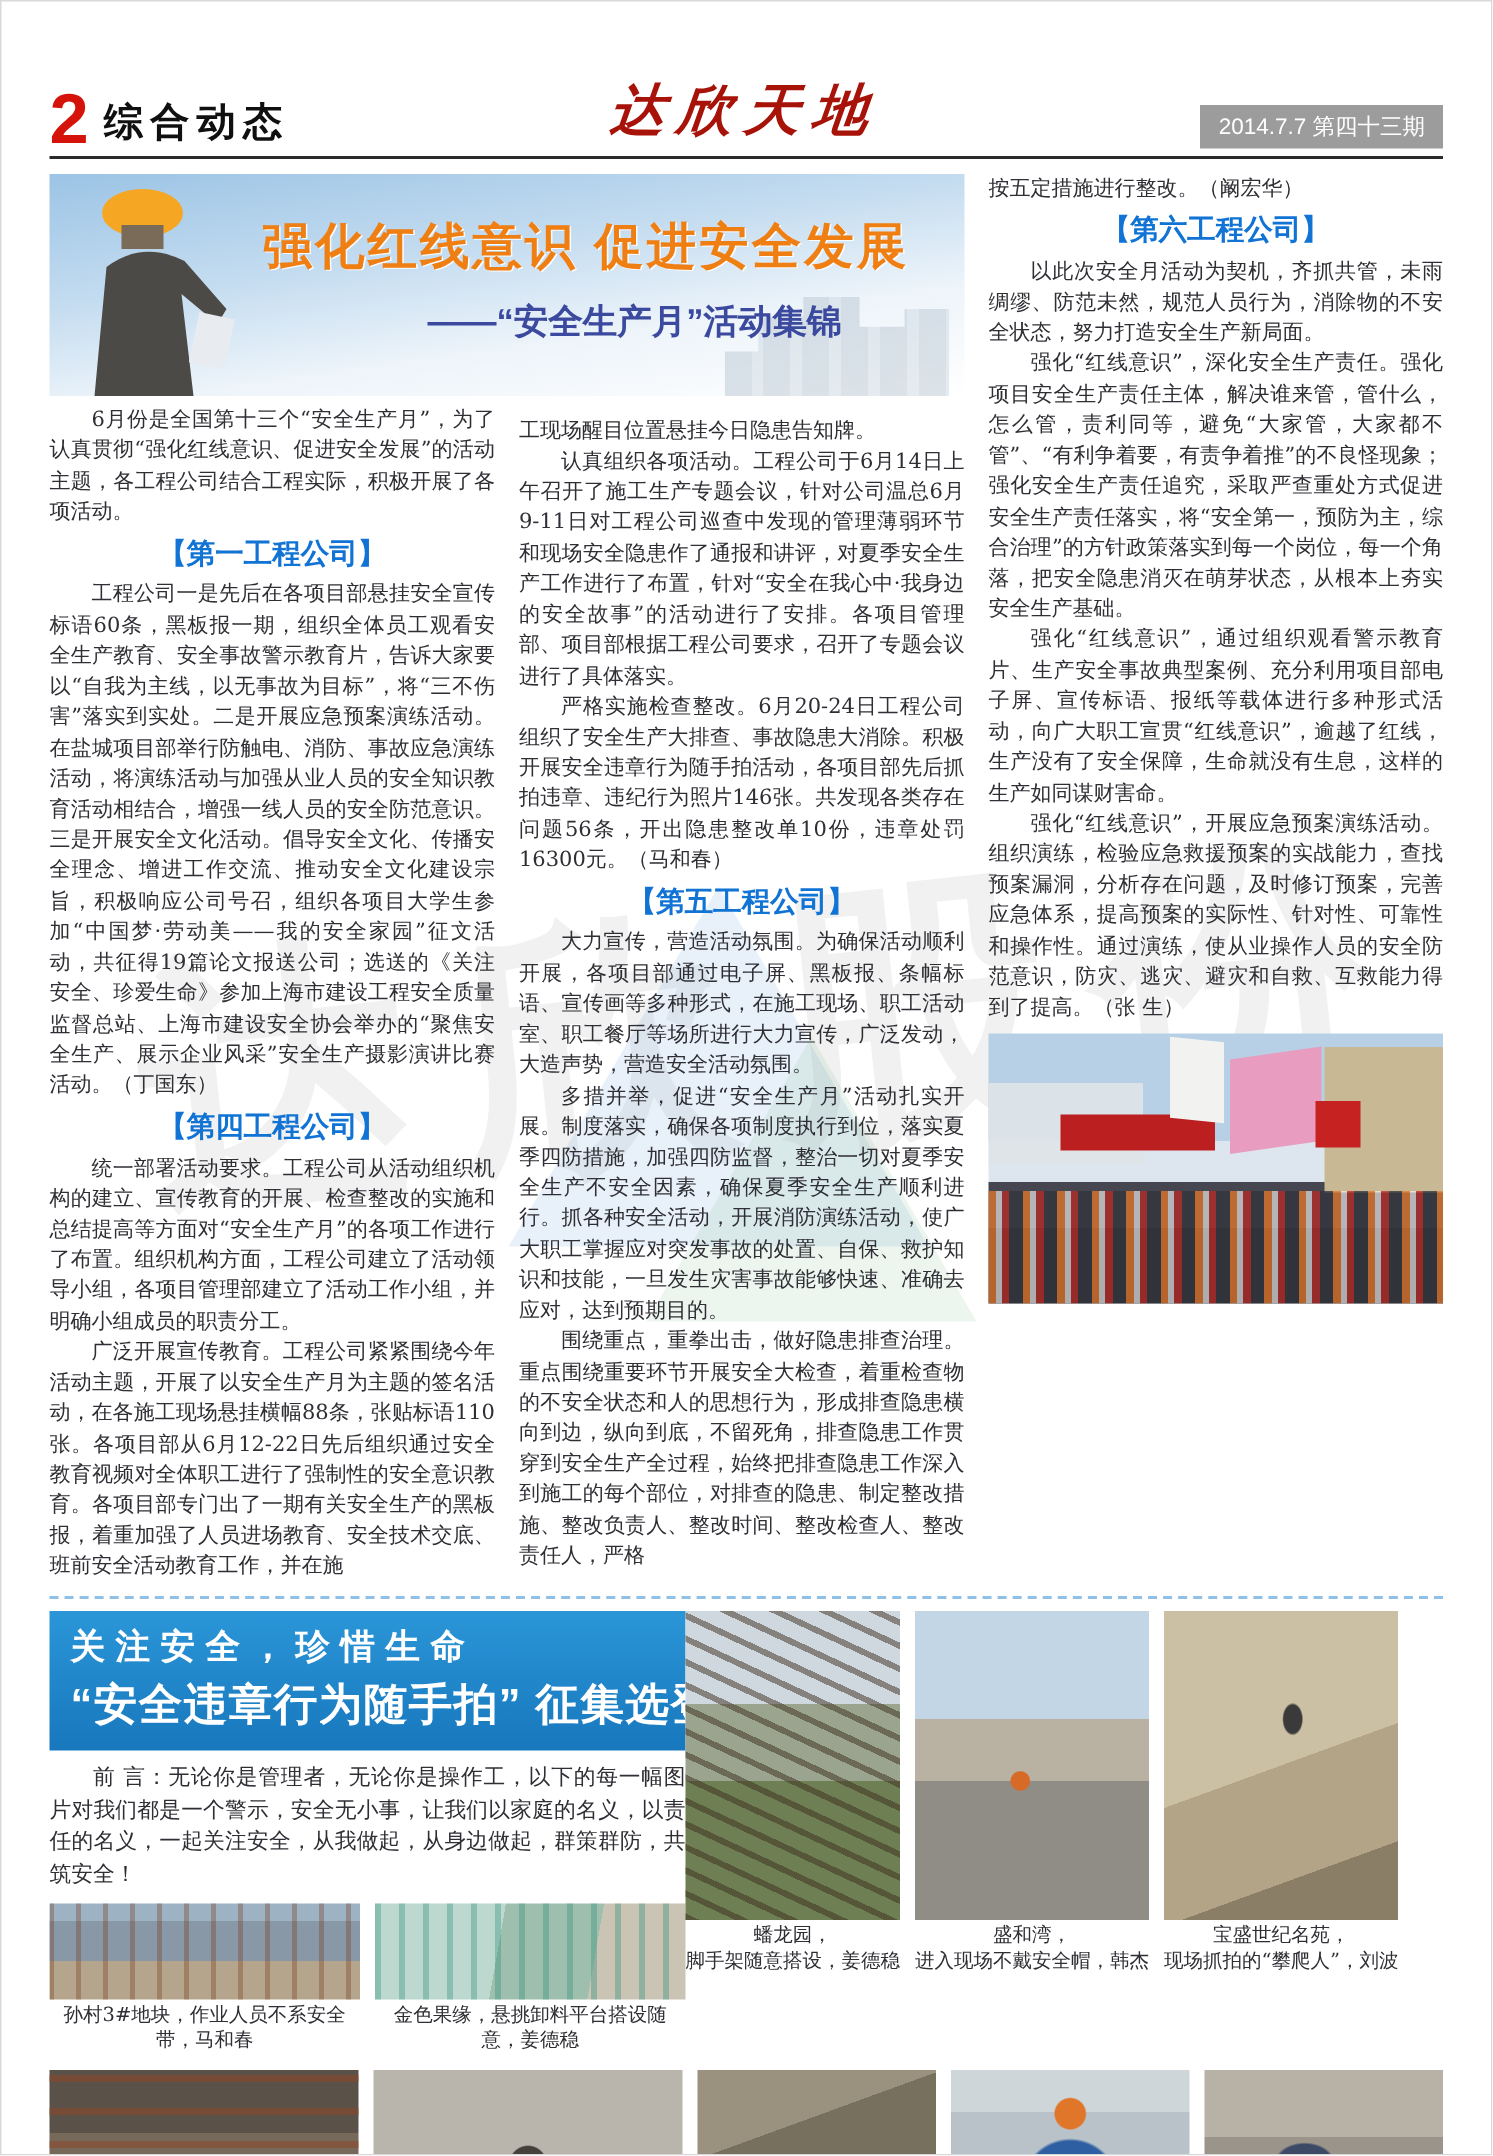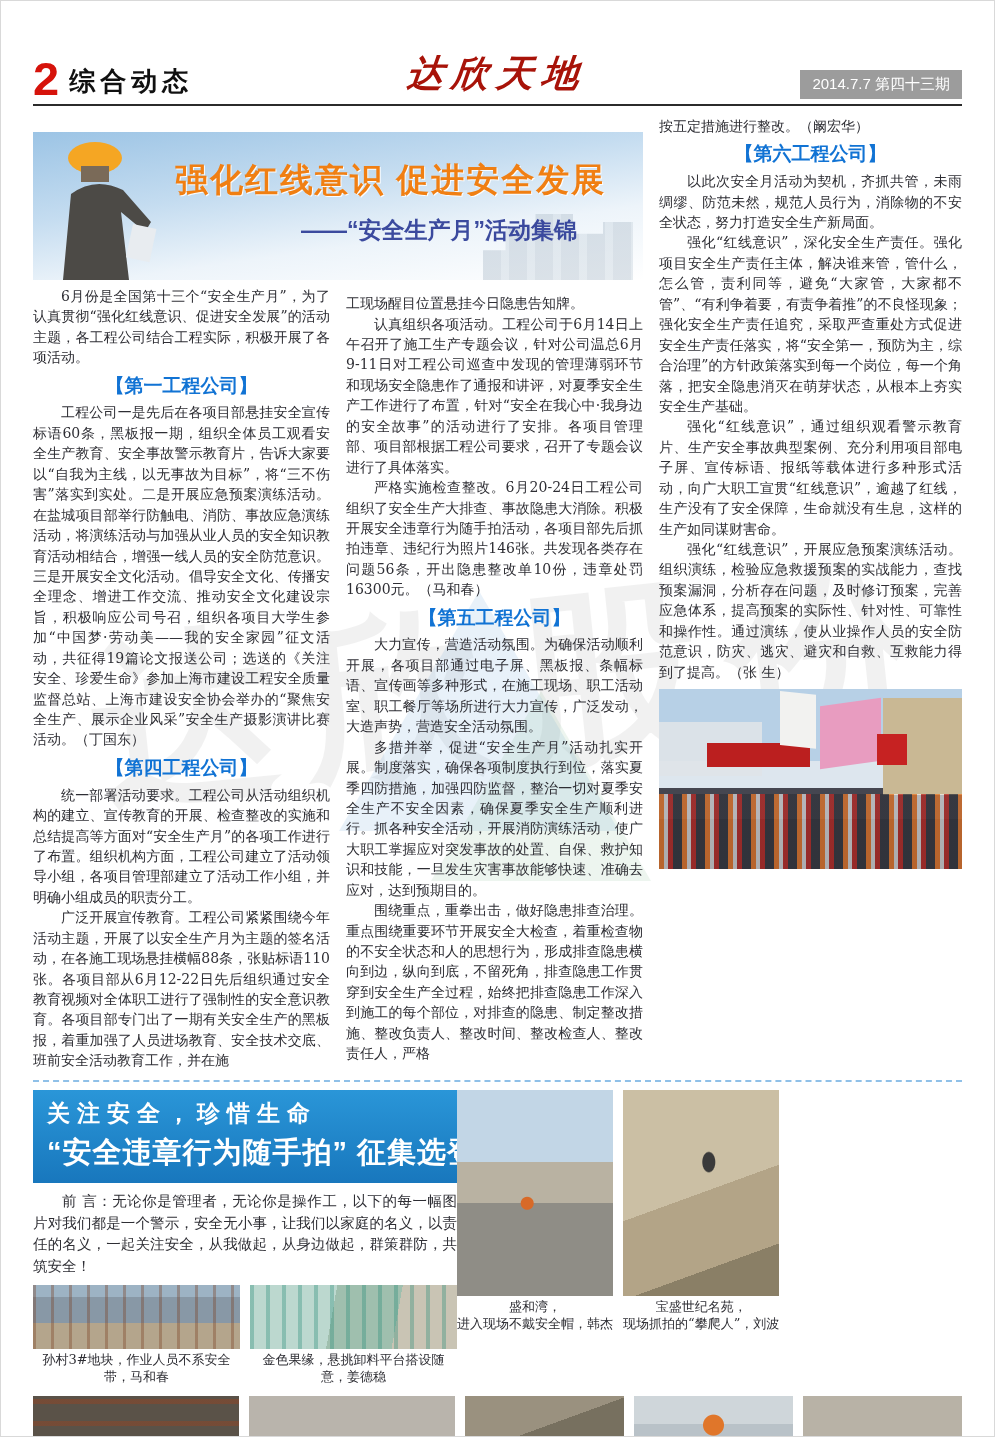--- a/index.html
+++ b/index.html
@@ -17,26 +17,26 @@
   .hdr{display:flex;align-items:flex-end;}
   .hdr-left{display:flex;align-items:flex-end;}
   .page-num{font-family:"Liberation Sans",sans-serif;font-weight:bold;font-size:47px;line-height:.82;color:#d6130b;margin-right:10px;}
   .section-title{font-family:"Liberation Sans",sans-serif;font-weight:bold;font-size:26px;color:#101010;letter-spacing:5px;}
   .masthead{flex:1;text-align:center;font-weight:bold;font-style:italic;font-size:37px;color:#a81309;
             letter-spacing:8px;transform:skewX(-6deg);}
   .issue-box{background:#9c9c9c;color:#fff;font-family:"Liberation Sans",sans-serif;font-size:15px;padding:5px 12px;white-space:nowrap;}
   .header-rule{border-bottom:2px solid #2b2b2b;margin-top:5px;}
   
   main{display:flex;gap:16px;margin-top:10px;}
-  .left-zone{width:610px;flex:0 0 auto;margin-top:16px;}
+  .left-zone{width:610px;flex:0 0 auto;}
   .banner{position:relative;height:148px;margin-bottom:6px;overflow:hidden;
           background:linear-gradient(172deg,#9cc4e5 0%,#c4dcf0 38%,#edf4fa 68%,#ffffff 100%);}
   .banner-title{position:absolute;left:142px;top:26px;font-family:"Liberation Sans",sans-serif;font-weight:bold;
                 font-size:33px;color:#f07f13;letter-spacing:2px;text-shadow:1px 1px 0 rgba(255,255,255,.9);white-space:nowrap;}
-  .banner-subtitle{position:absolute;left:268px;top:83px;font-family:"Liberation Sans",sans-serif;font-weight:bold;
+  .banner-subtitle{position:absolute;left:252px;top:83px;font-family:"Liberation Sans",sans-serif;font-weight:bold;
                    font-size:23px;color:#3b4a9e;white-space:nowrap;}
   .banner-city{position:absolute;right:10px;bottom:0;width:150px;height:66px;opacity:.5;
                background:repeating-linear-gradient(90deg,#b9c6d2 0 18px,#cdd8e1 18px 26px);
                clip-path:polygon(0 100%,0 55%,15% 55%,15% 20%,35% 20%,35% 0,60% 0,60% 30%,80% 30%,80% 12%,100% 12%,100% 100%);}
   .cols2{display:flex;gap:16px;align-items:center;}
   .col{flex:1;font-size:14px;line-height:1.46;text-align:justify;}
   .col p{margin:0;}
   .ind{text-indent:2em;}
   .sec-h{font-family:"Liberation Sans",sans-serif;font-weight:bold;font-size:19px;color:#1173d4;
          text-align:center;margin:4px 0 3px;}
@@ -189,20 +189,27 @@
           <figure>
             <div class="ph fl-ph ph2"></div>
             <figcaption class="figcap">
                 <span>金色果缘，悬挑卸料平台搭设随意，姜德稳</span>
               </figcaption>
           </figure>
         </div>
       </div>
       <div class="feature-right">
         <figure>
+          <div class="ph fr-ph ph3"></div>
+          <figcaption class="figcap">
+            <span>蟠龙园，</span>
+            <span>脚手架随意搭设，姜德稳</span>
+          </figcaption>
+        </figure>
+        <figure>
           <div class="ph fr-ph ph4"></div>
           <figcaption class="figcap">
             <span>盛和湾，</span>
             <span>进入现场不戴安全帽，韩杰</span>
           </figcaption>
         </figure>
         <figure>
           <div class="ph fr-ph ph5"></div>
           <figcaption class="figcap">
             <span>宝盛世纪名苑，</span>

